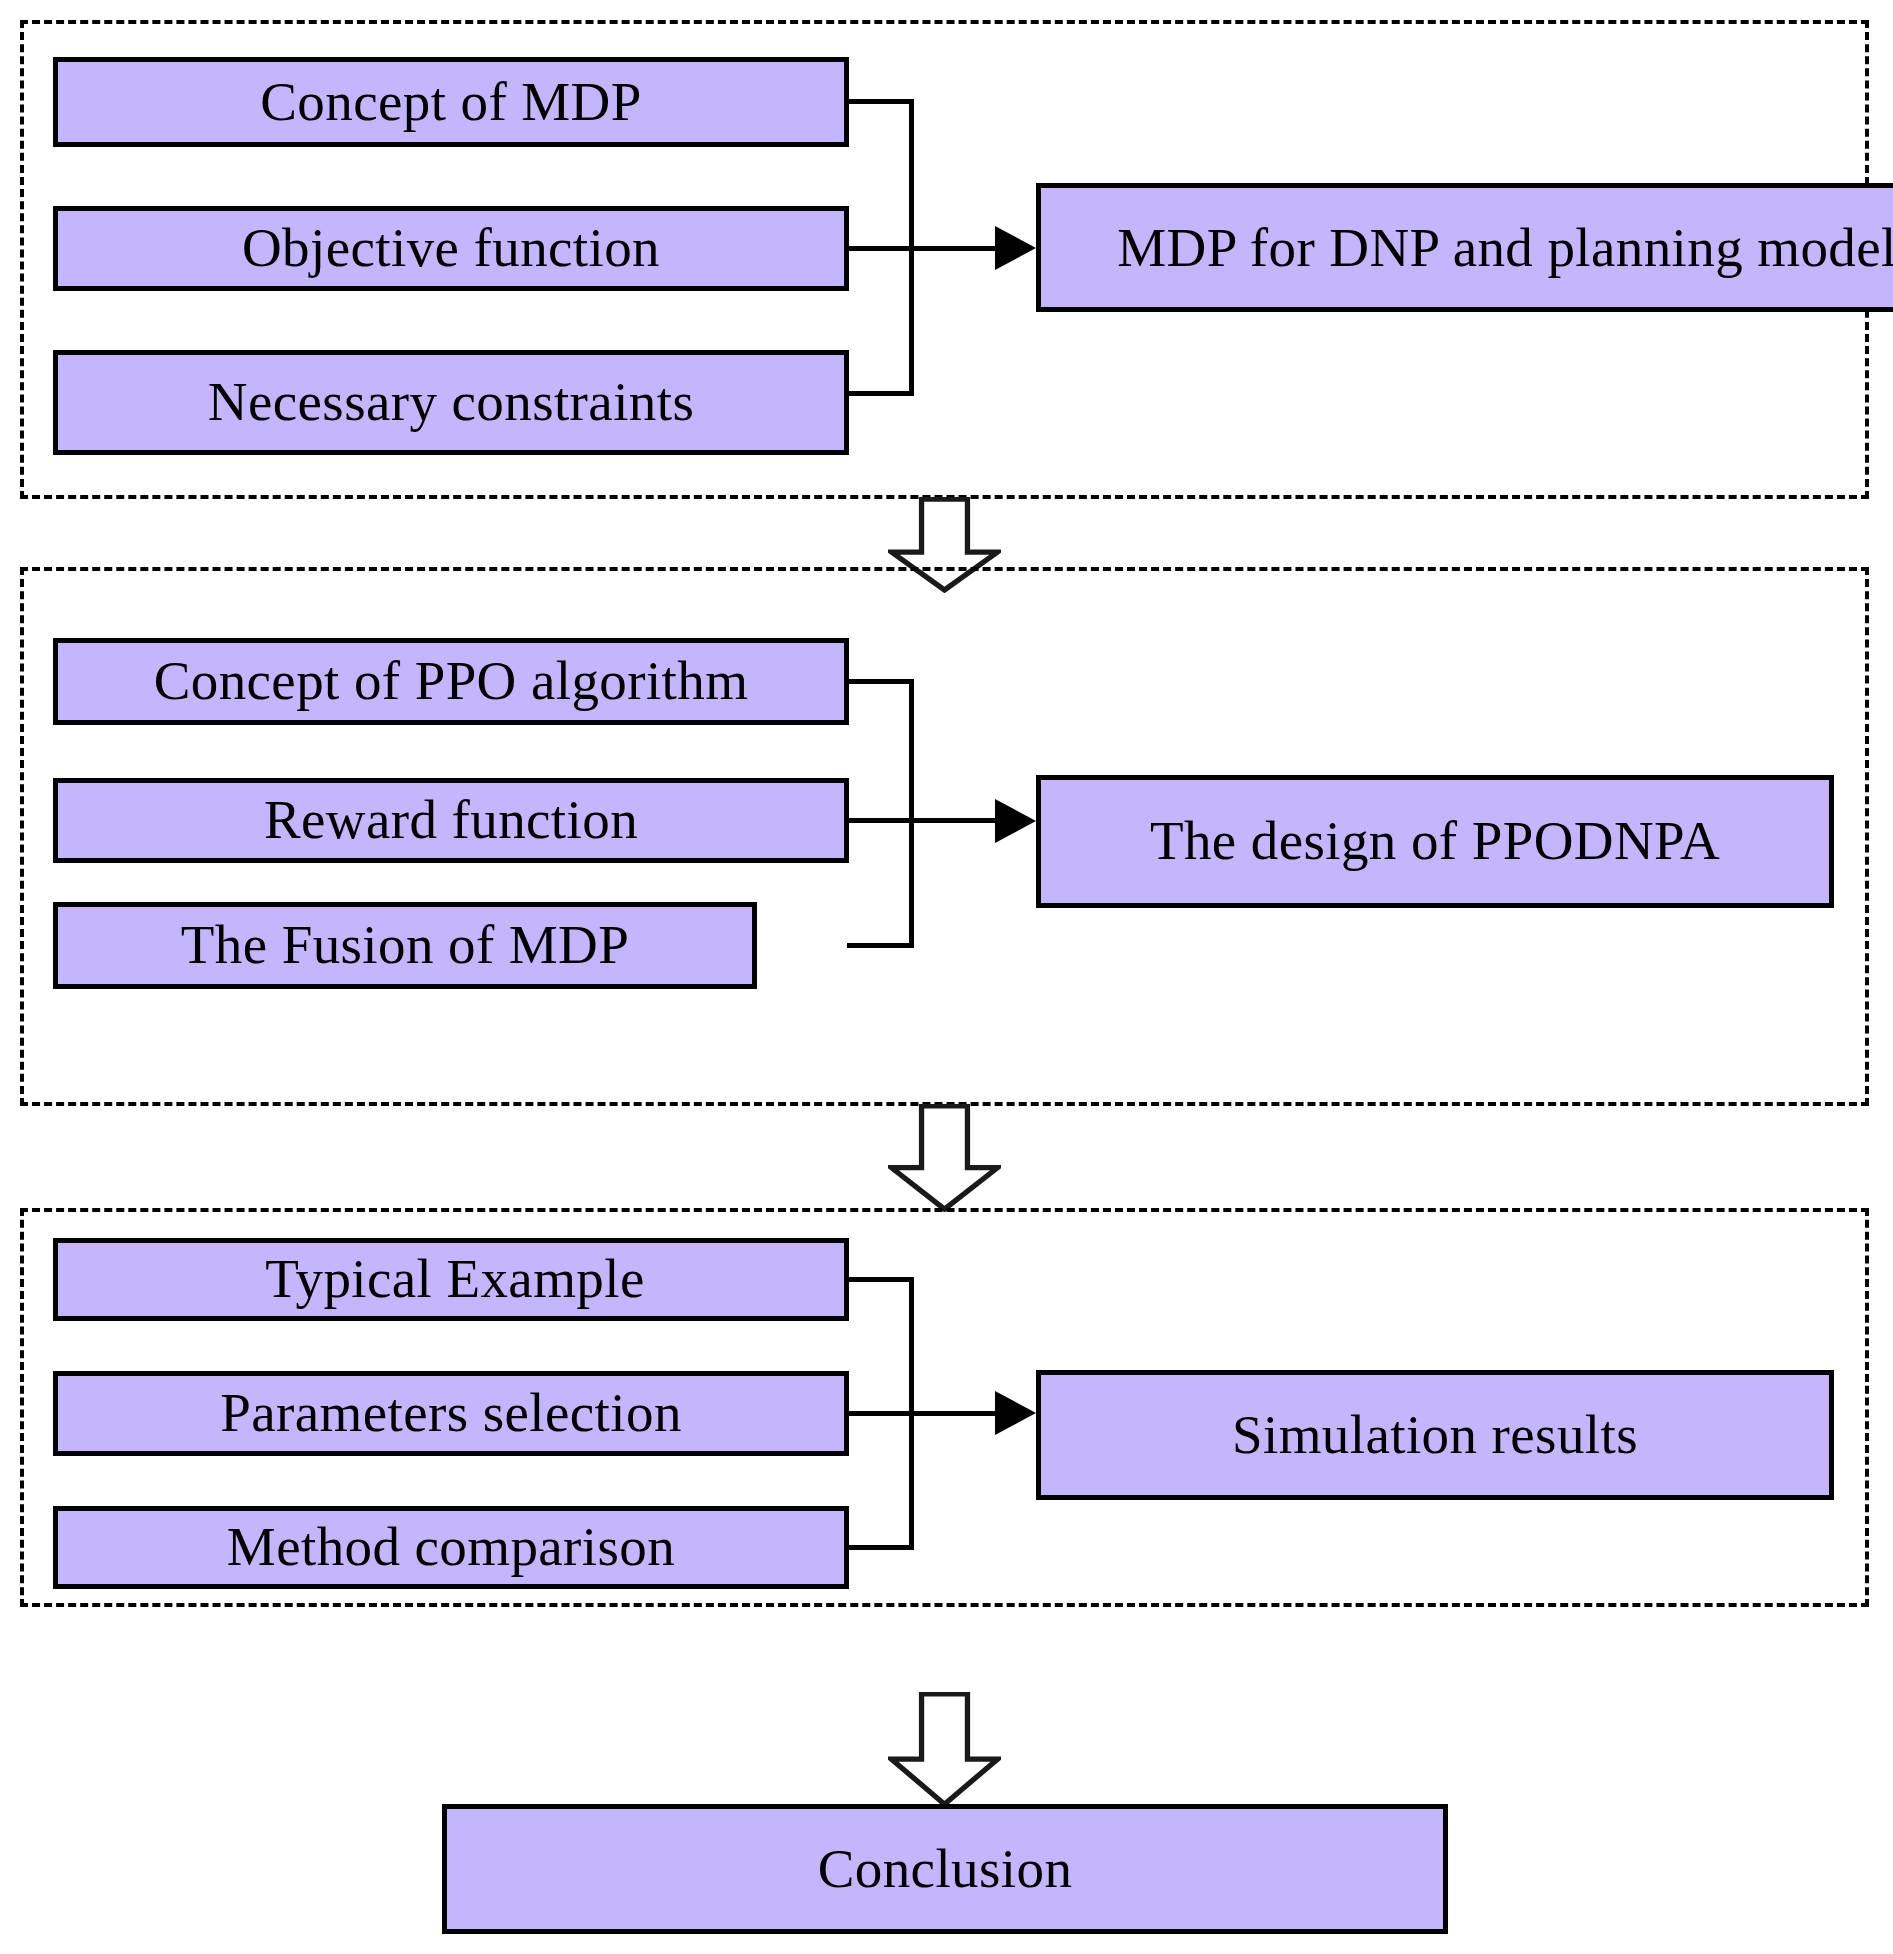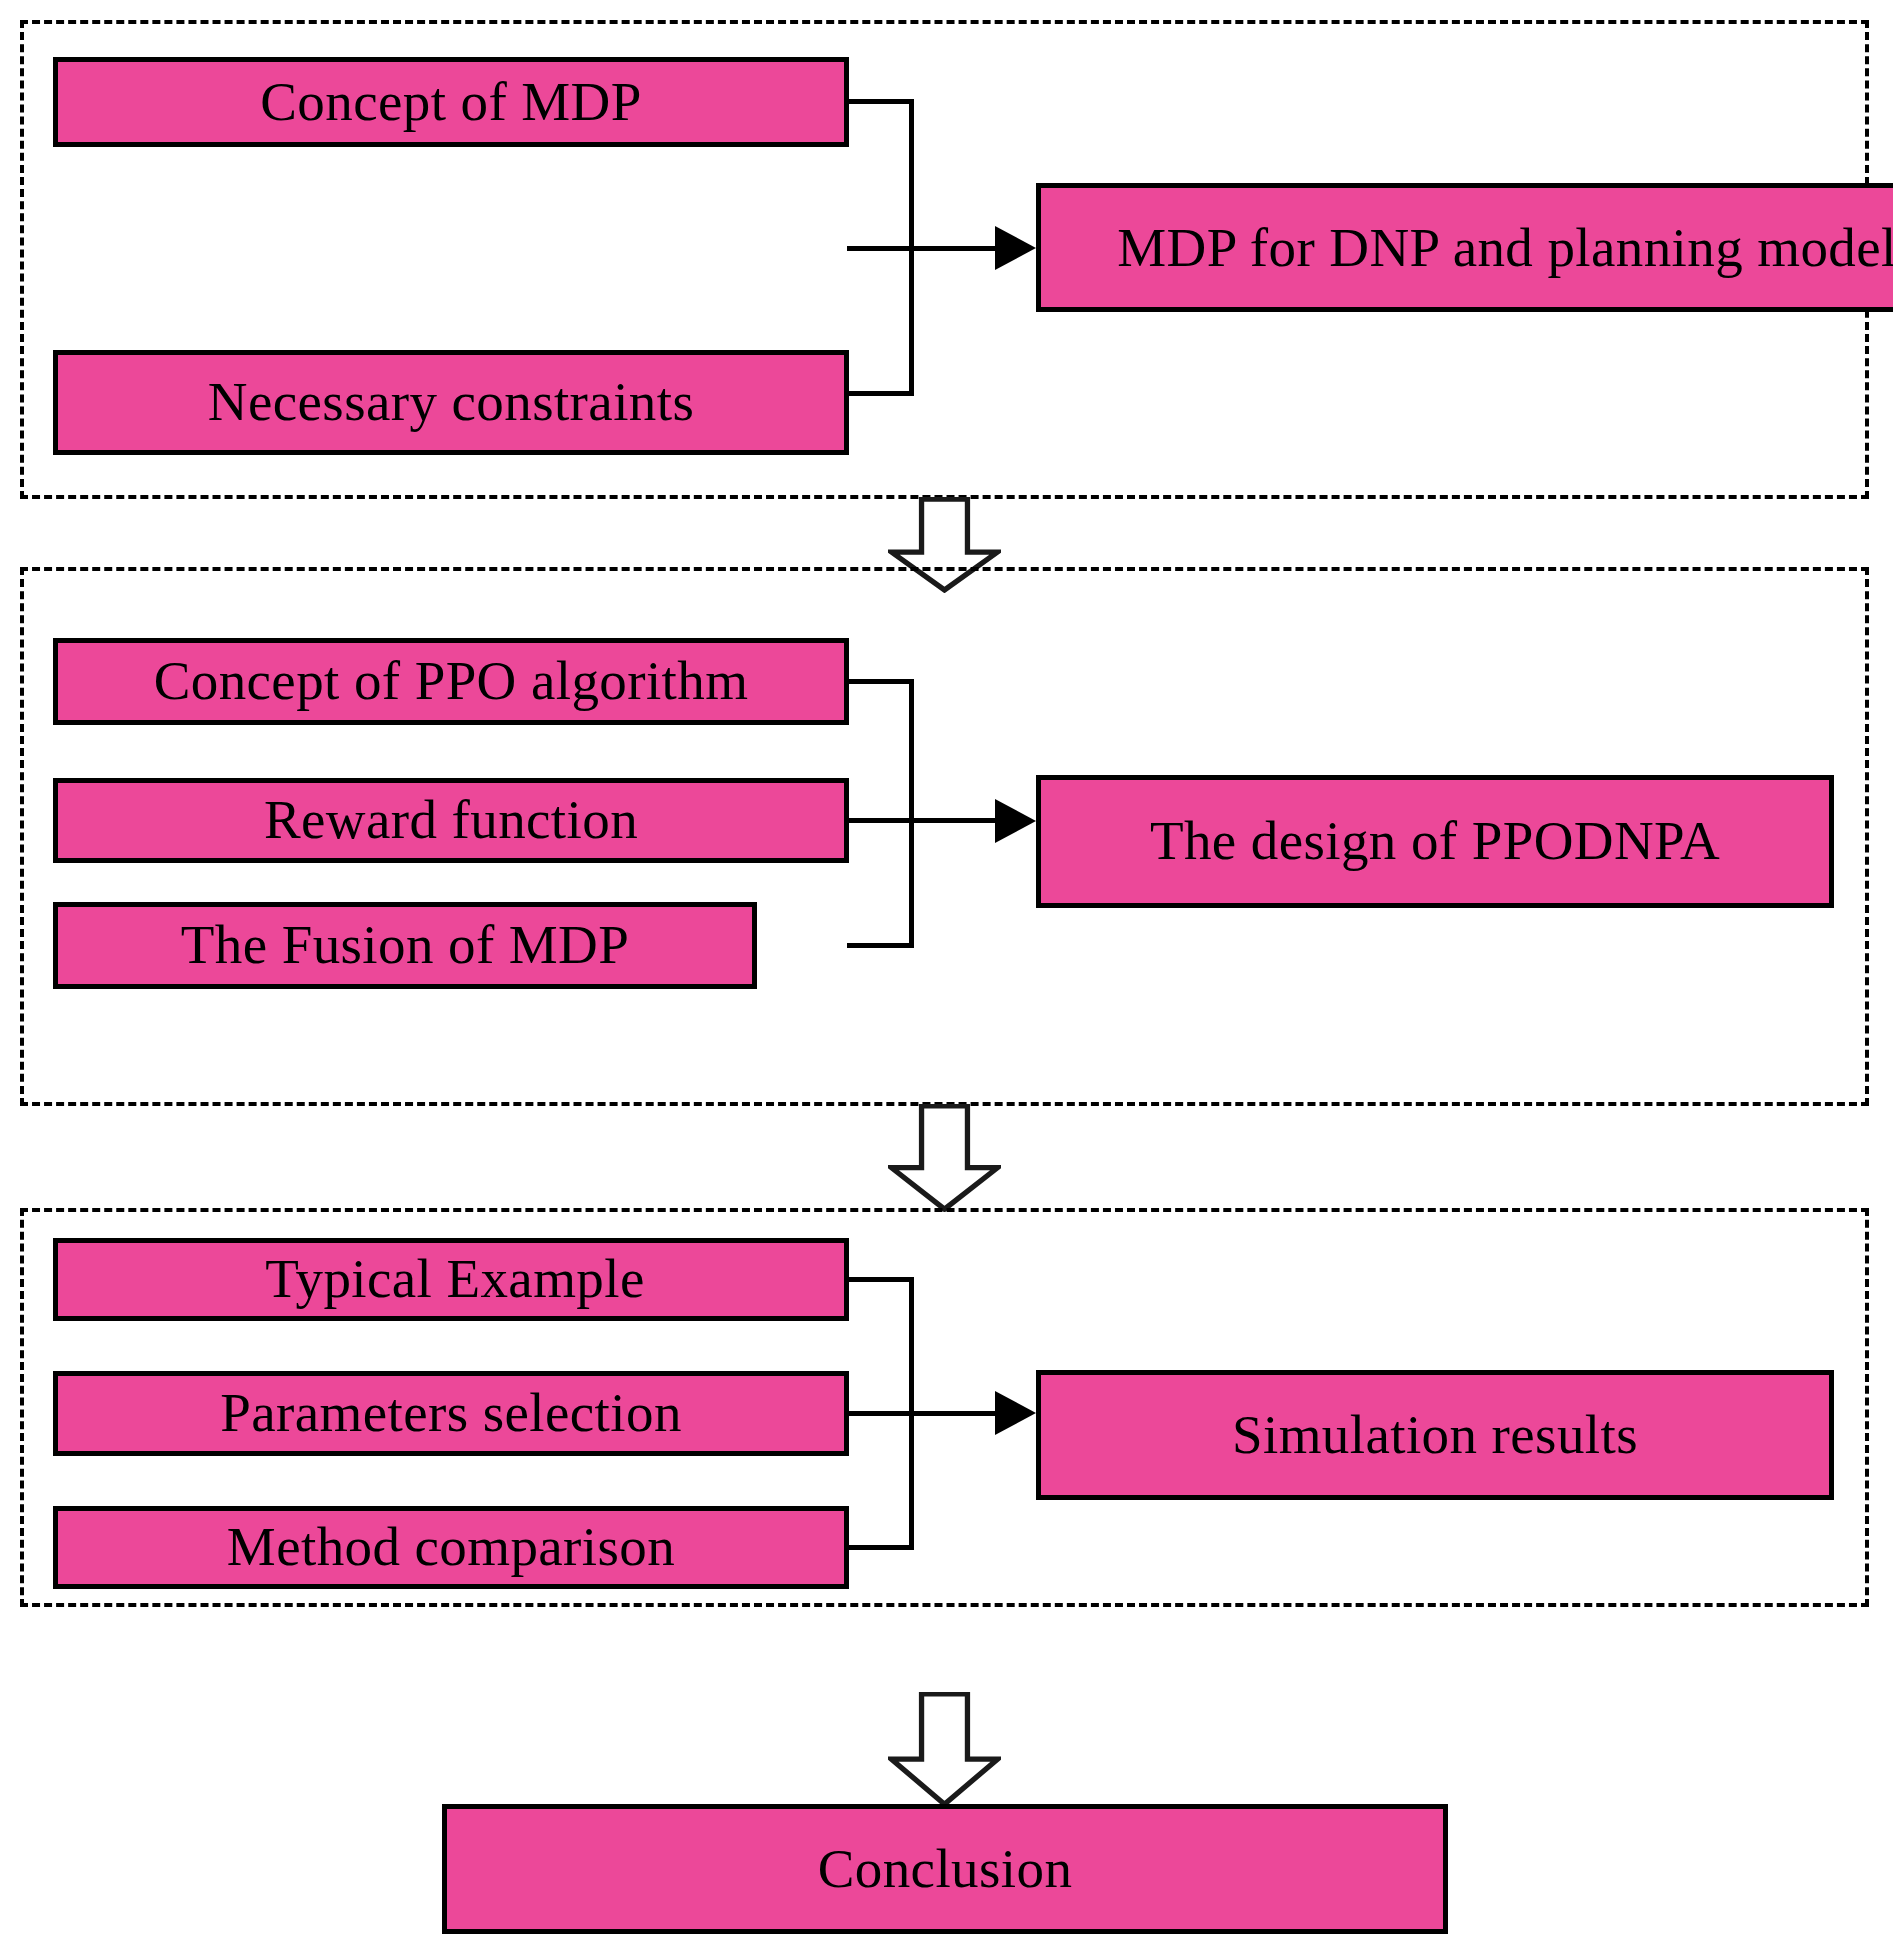--- a/index.html
+++ b/index.html
@@ -21,21 +21,21 @@
   .dashed-group {
     position: absolute;
     border: 4.4px dashed #000000;
     box-sizing: border-box;
     background: transparent;
   }
   .node-box {
     position: absolute;
     border: 5.3px solid #000000;
     box-sizing: border-box;
-    background: #ec4899;
+    background: #c4b5fd;
     display: flex;
     align-items: center;
     justify-content: center;
     text-align: center;
     line-height: 1.25;
     padding: 0 8.9px;
   }
   .node-label {
     display: block;
     width: 100%;
@@ -74,20 +74,23 @@
 <body>
 
 <div id="canvas">
 
   <div class="dashed-group" style="left:20.4px; top:20.4px; width:1849px; height:479px;"></div>
 
   <div class="node-box" style="left:53px; top:57px; width:796px; height:90px;">
     <span class="node-label">Concept of MDP</span>
   </div>
 
+  <div class="node-box" style="left:53px; top:206px; width:796px; height:85px;">
+    <span class="node-label">Objective function</span>
+  </div>
 
   <div class="node-box" style="left:53px; top:350px; width:796px; height:105px;">
     <span class="node-label">Necessary constraints</span>
   </div>
 
   <div class="hline" style="left:847px; top:99px; width:67px;"></div>
   <div class="hline" style="left:847px; top:246px; width:67px;"></div>
   <div class="hline" style="left:847px; top:391px; width:67px;"></div>
   <div class="vline" style="left:909px; top:99px; height:297px;"></div>
   <div class="hline" style="left:909px; top:246px; width:98px;"></div>

